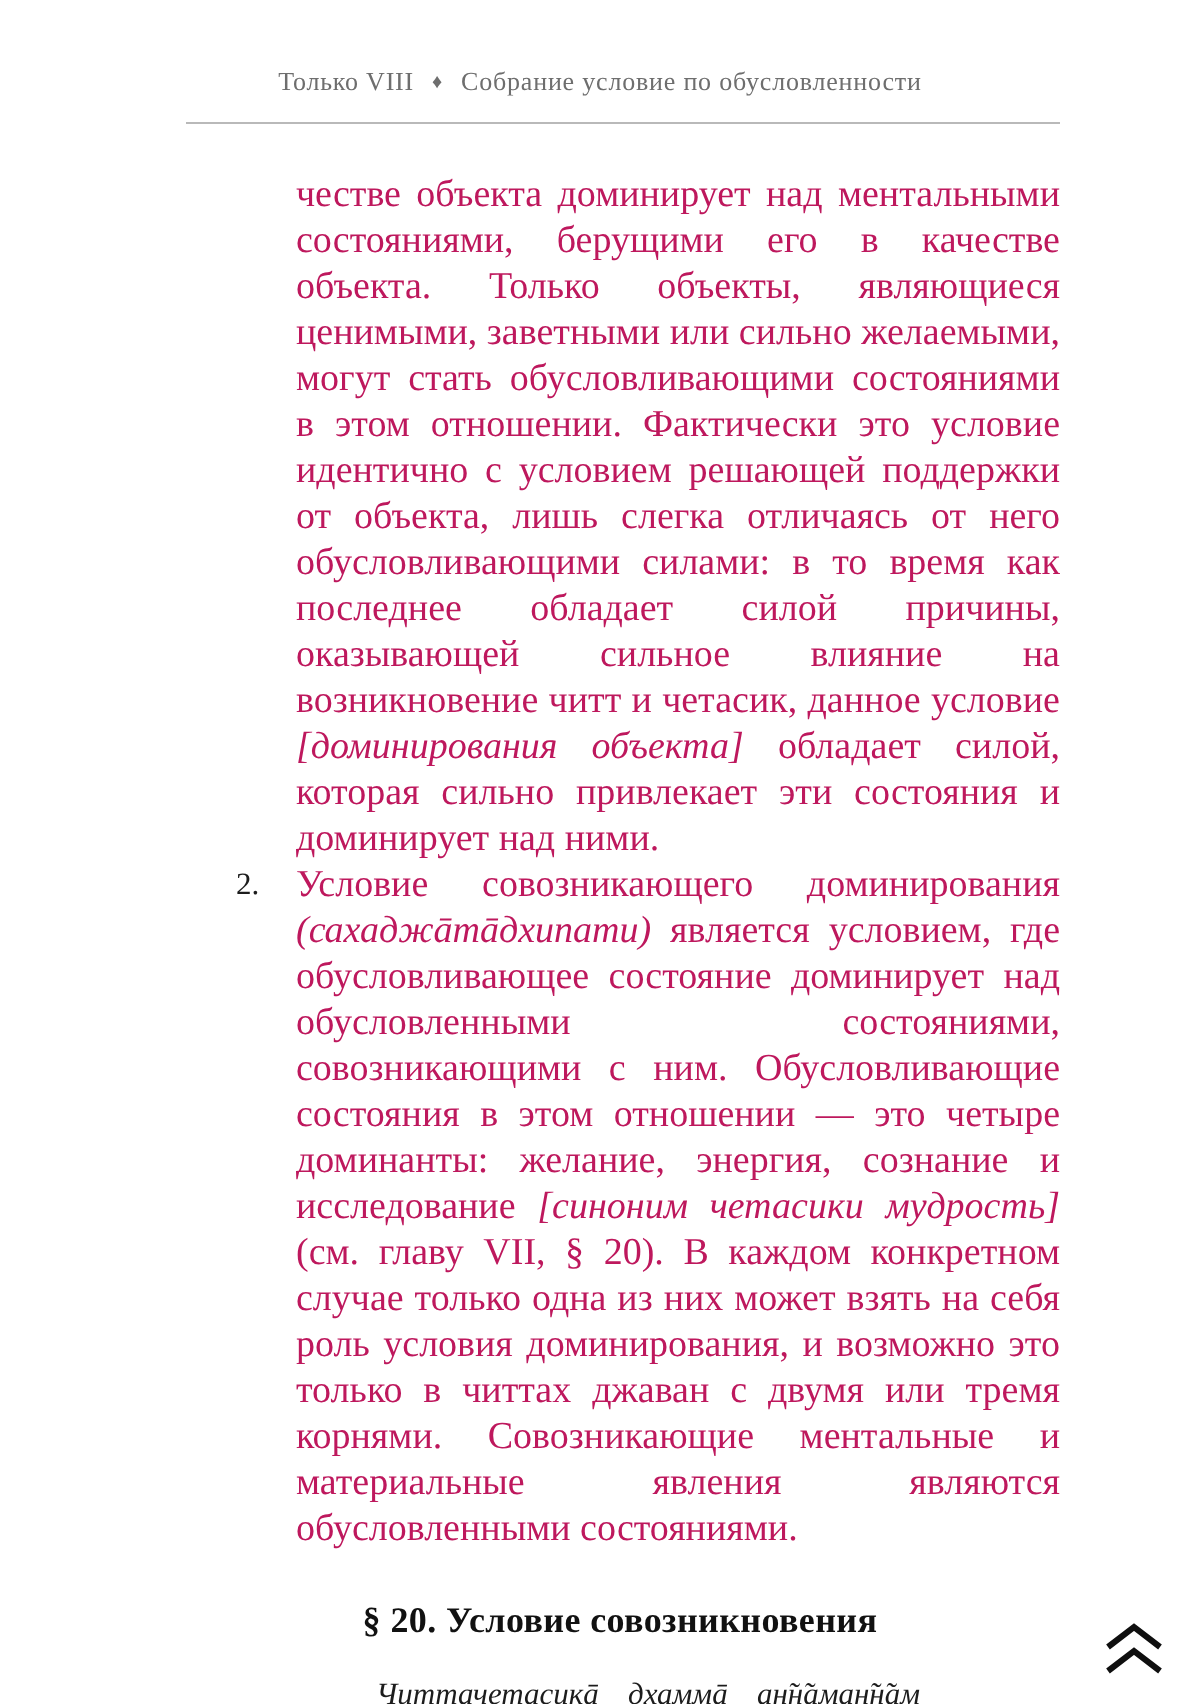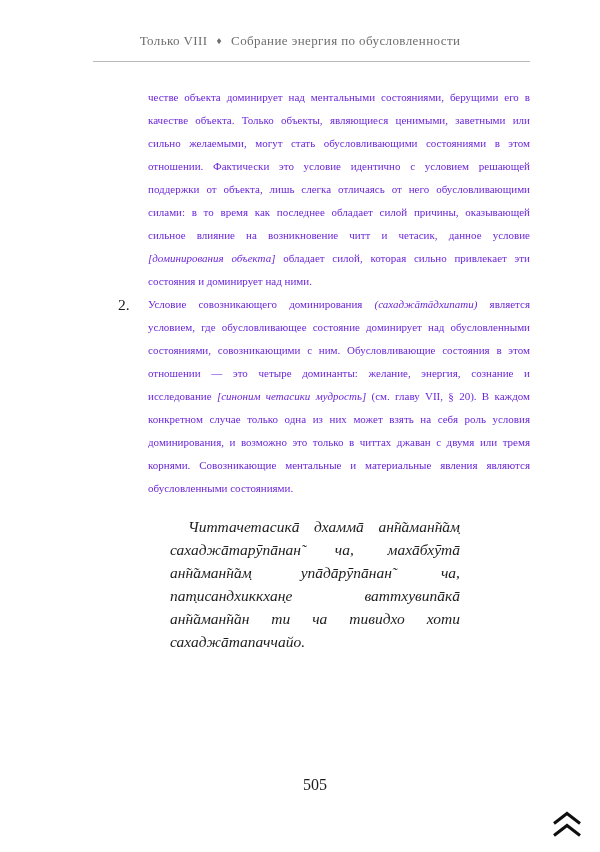--- a/index.html
+++ b/index.html
@@ -39,26 +39,26 @@
     height: 0;
     border-top: 1px solid #b9b9b9;
   }
   main.column {
     position: absolute;
     top: 86px;
     left: 90px;
     width: 440px;
   }
   .para {
-    font-size: 11px;
+    font-size: 19px;
     line-height: 23px;
     text-align: justify;
     hyphens: auto;
     -webkit-hyphens: auto;
-    color: #6d28d9;
+    color: #be185d;
   }
   .body-indent { padding-left: 58px; }
   .list-item { position: relative; }
   .list-item .num {
     position: absolute;
     left: 28px;
     top: 0;
     font-size: 15.5px;
     line-height: 23px;
   }
@@ -102,40 +102,40 @@
     cursor: pointer;
   }
   .scroll-top svg { display: block; width: 36px; height: 32px; }
 </style>
 </head>
 <body>
 
 <div class="page">
 
   <div class="running-head">
-    <span>Только VIII</span><span class="sep">♦</span><span>Собрание энергия по обусловленности</span>
+    <span>Только VIII</span><span class="sep">♦</span><span>Собрание условие по обусловленности</span>
   </div>
 
   <div class="head-rule"></div>
 
   <main class="column">
 
     <div class="para body-indent"><span>честве объекта доминирует над ментальными состояниями, берущими его в качестве объекта. Только объекты, являющиеся ценимыми, заветными или сильно желаемыми, могут стать обусловливающими состояниями в этом отношении. Фактически это условие идентично с условием решающей поддержки от объекта, лишь слегка отличаясь от него обусловливающими силами: в то время как последнее обладает силой причины, оказывающей сильное влияние на возникновение читт и четасик, данное условие </span><span class="it">[доминирования объекта]</span><span> обладает силой, которая сильно привлекает эти состояния и доминирует над ними.</span></div>
 
     <div class="list-item">
       <span class="num">2.</span>
       <div class="para body-indent"><span>Условие совозникающего доминирования </span><span class="it">(сахаджāтāдхипати)</span><span> является условием, где обусловливающее состояние доминирует над обусловленными состояниями, совозникающими с ним. Обусловливающие состояния в этом отношении — это четыре доминанты: желание, энергия, сознание и исследование </span><span class="it">[синоним четасики мудрость]</span><span> (см. главу VII, § 20). В каждом конкретном случае только одна из них может взять на себя роль условия доминирования, и возможно это только в читтах джаван с двумя или тремя корнями. Совозникающие ментальные и материальные явления являются обусловленными состояниями.</span></div>
     </div>
 
+    <h2 class="section-heading">§ 20. Условие совозникновения</h2>
 
     <blockquote class="pali">Читтачетасикā дхаммā ан̃н̃аман̃н̃ам̣ сахаджāтарӯпāнан̃ ча, махāбхӯтā ан̃н̃аман̃н̃ам̣ упāдāрӯпāнан̃ ча, пат̣исандхиккхан̣е ваттхувипāкā ан̃н̃аман̃н̃ан ти ча тивидхо хоти сахаджāтапаччайо.</blockquote>
 
   </main>
 
-  <div class="page-number">505</div>
 
   <button class="scroll-top" type="button">
     <svg viewBox="0 0 36 32" fill="none" xmlns="http://www.w3.org/2000/svg">
       <path d="M5 14.5 L18 4.5 L31 14.5" stroke="#0f0f0f" stroke-width="3" fill="none"></path>
       <path d="M5 26.5 L18 16.5 L31 26.5" stroke="#0f0f0f" stroke-width="3" fill="none"></path>
     </svg>
   </button>
 
 </div>
 

